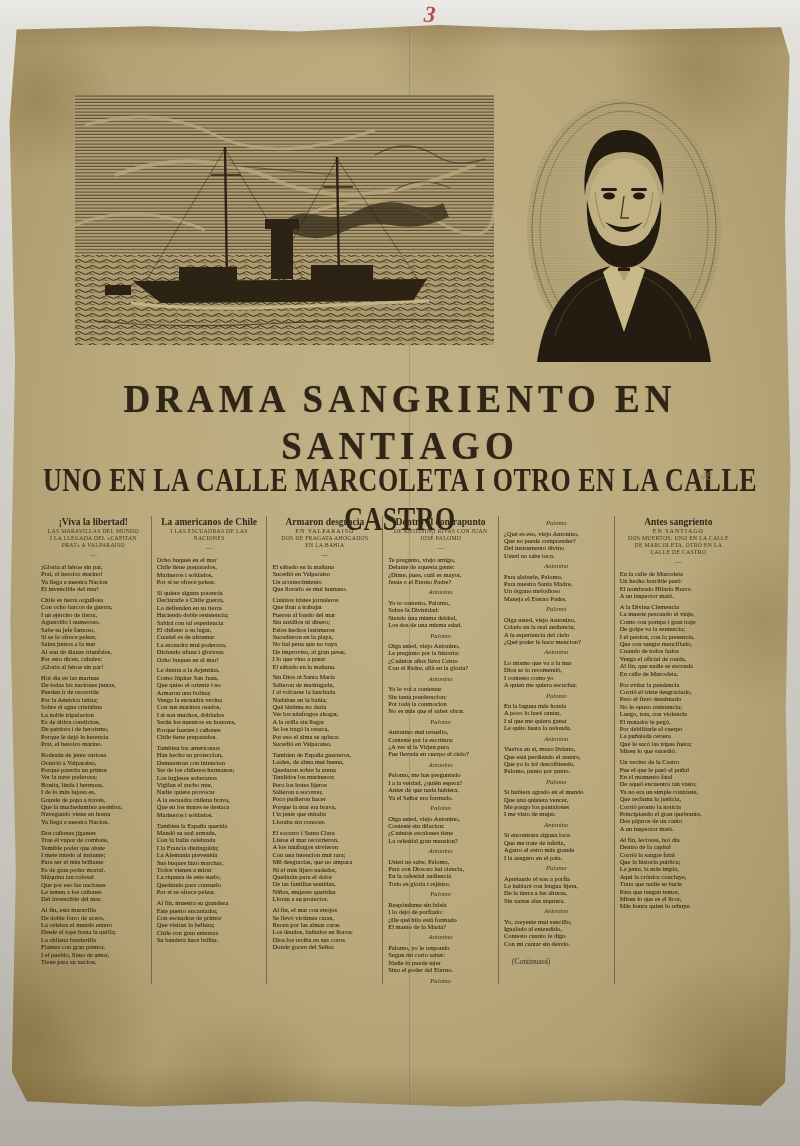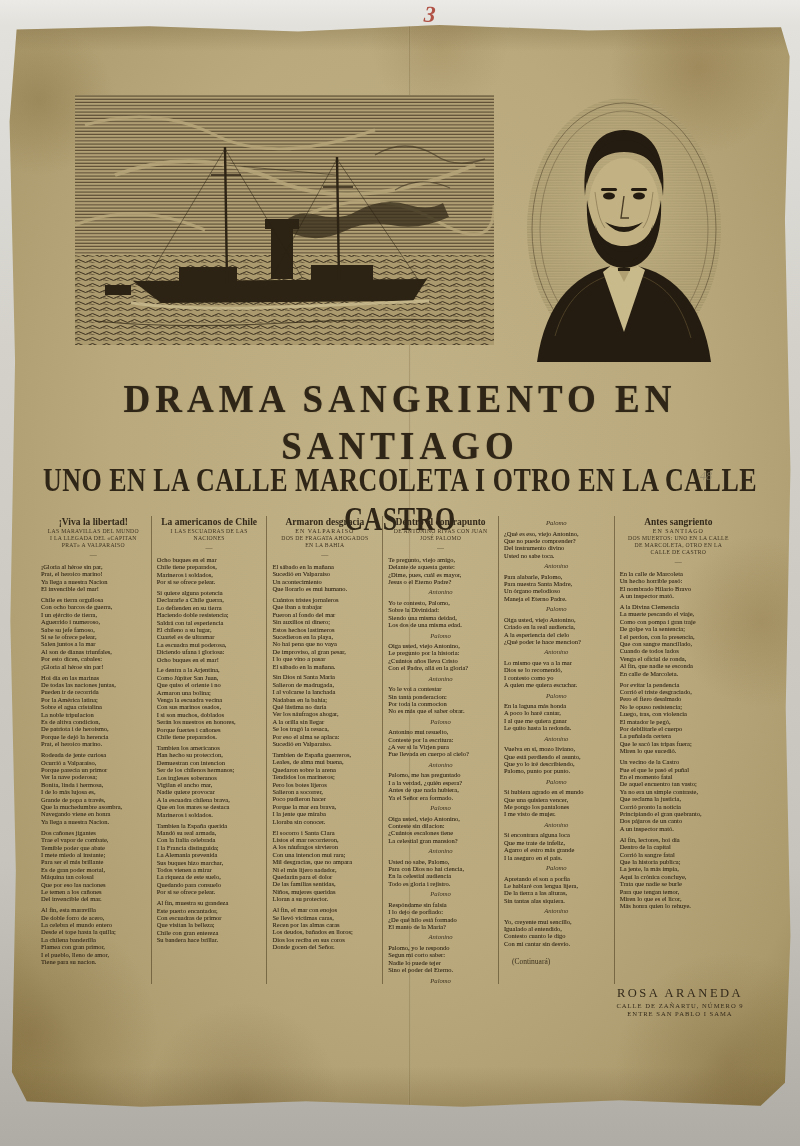--- a/index.html
+++ b/index.html
@@ -505,23 +505,18 @@
 Que la historia publica;
 La jente, la más impía,
 Aquí la crónica concluye,
 Trata que nadie se burle
 Para que tengan temor,
 Miren lo que es el licor,
 Más honra quien lo rehuye.</p>
         </div>
       </div>
 
-    <div class="imprint">
-      <p class="pub">ROSA ARANEDA</p>
-      <p class="adr">CALLE DE ZAÑARTU, NÚMERO 9</p>
-      <p class="adr">ENTRE SAN PABLO I SAMA</p>
-    </div>
 
     <div class="pencil48">48</div>
   </div>
 
   <div class="red3">3</div>
 </div>
 
 </body></html>

